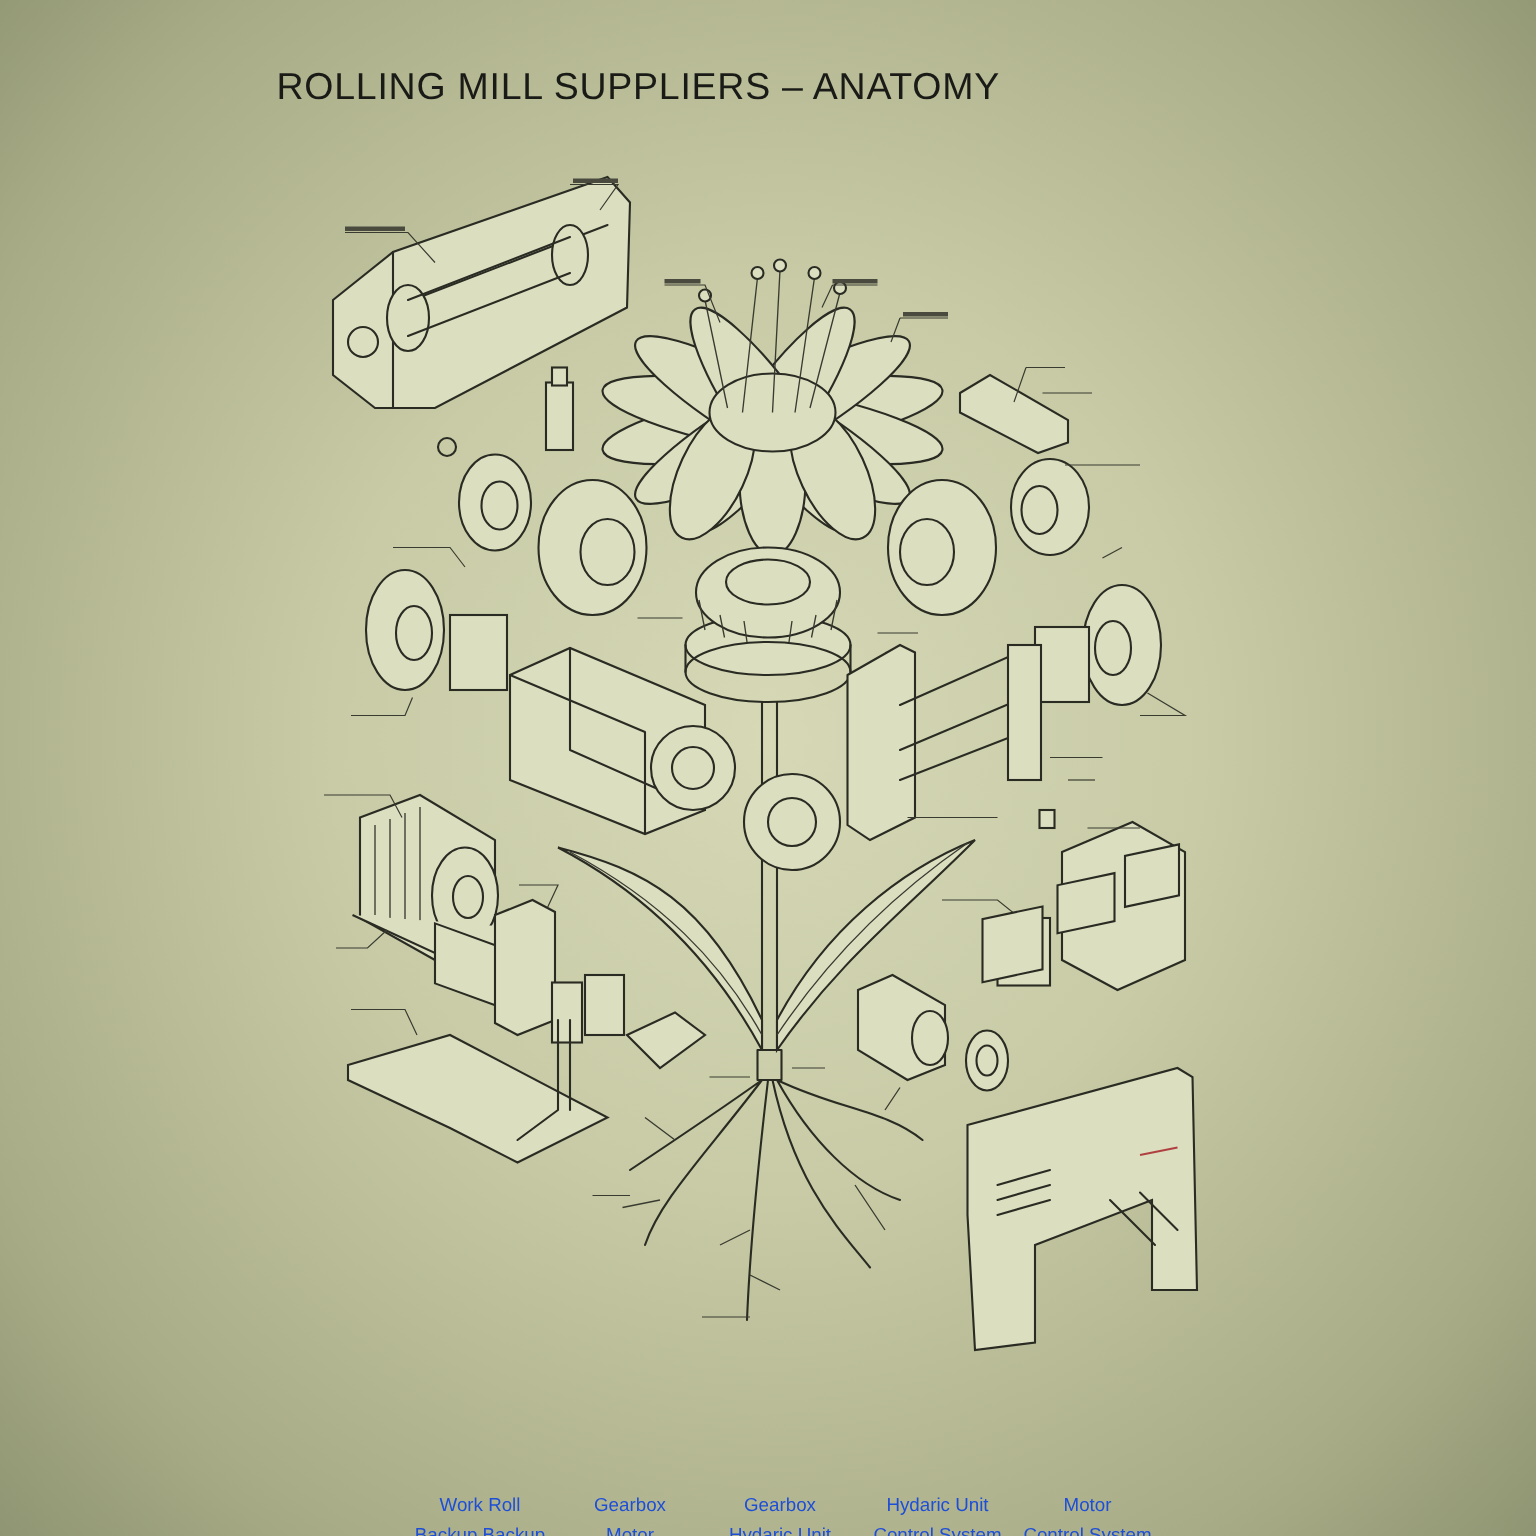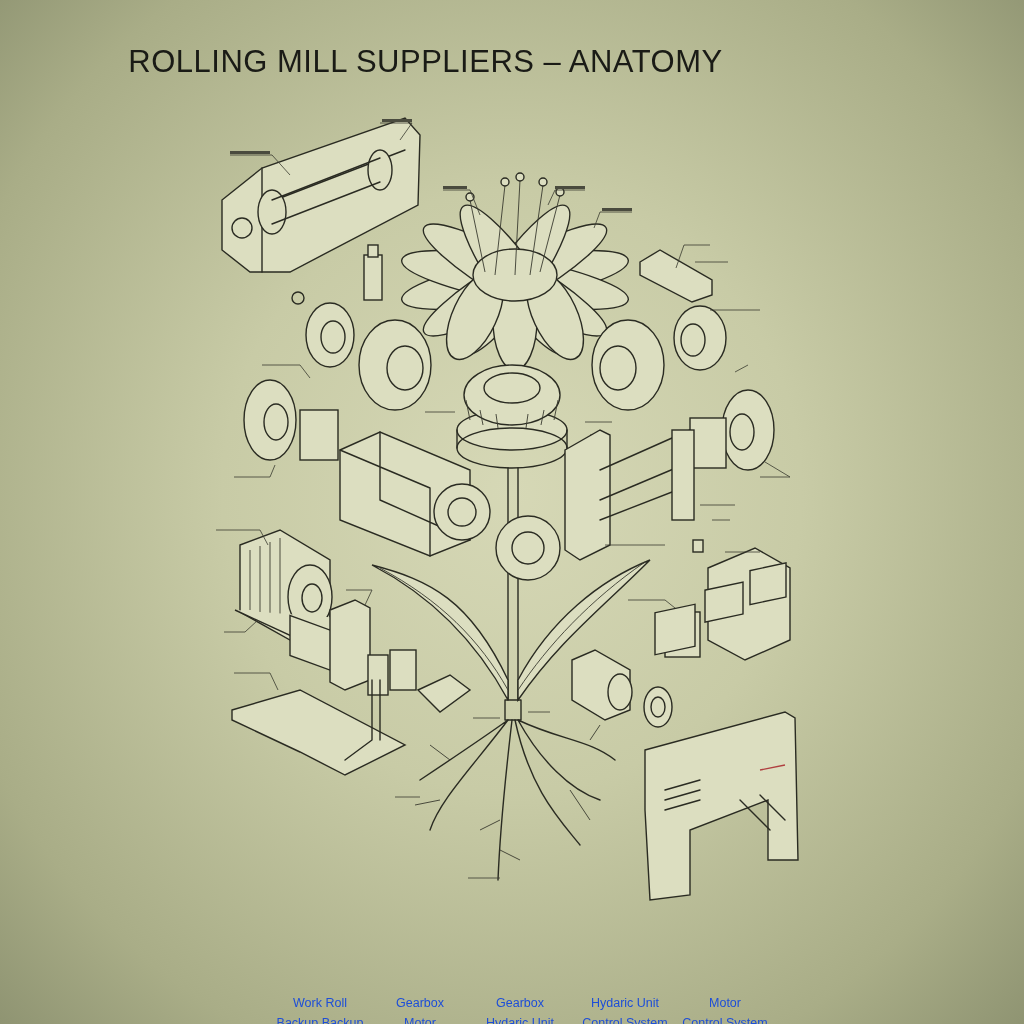--- a/index.html
+++ b/index.html
@@ -4,21 +4,21 @@
 <style>
   html, body { margin: 0; padding: 0; }
   body {
     width: 1024px; height: 1024px; overflow: hidden; position: relative;
     background: radial-gradient(ellipse at 50% 48%, #d6d8b6 0%, #c8cba6 40%, #a9ad87 80%, #8f9472 100%);
     font-family: "Liberation Sans", "DejaVu Sans", sans-serif;
     color: #1e1f18;
   }
   .title {
     position: absolute; top: 44px; left: 0; width: 851px; text-align: center;
-    font-size: 31px; letter-spacing: 0.5px; color: #1a1b16;
+    font-size: 25px; letter-spacing: 0.5px; color: #1a1b16;
   }
   svg.art { position: absolute; left: 0; top: 0; width: 1024px; height: 1024px; }
   .art .ln { fill: none; stroke: #2a2b22; stroke-width: 1.4; stroke-linejoin: round; stroke-linecap: round; }
   .art .lt { fill: none; stroke: #3a3b30; stroke-width: 0.9; }
   .art .fl { fill: #dcdec0; stroke: #2a2b22; stroke-width: 1.4; }
   .art .lead { fill: none; stroke: #3a3b30; stroke-width: 0.8; }
   .art .cap { fill: #4a4b3e; }
   .legend {
     position: absolute; top: 996px; left: 270px; width: 500px;
     display: grid; grid-template-columns: 100px 100px 100px 110px 90px;

